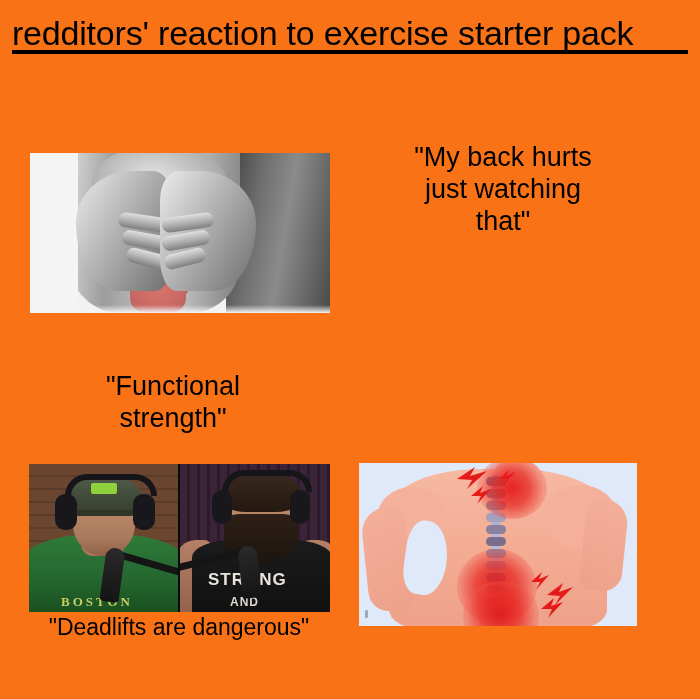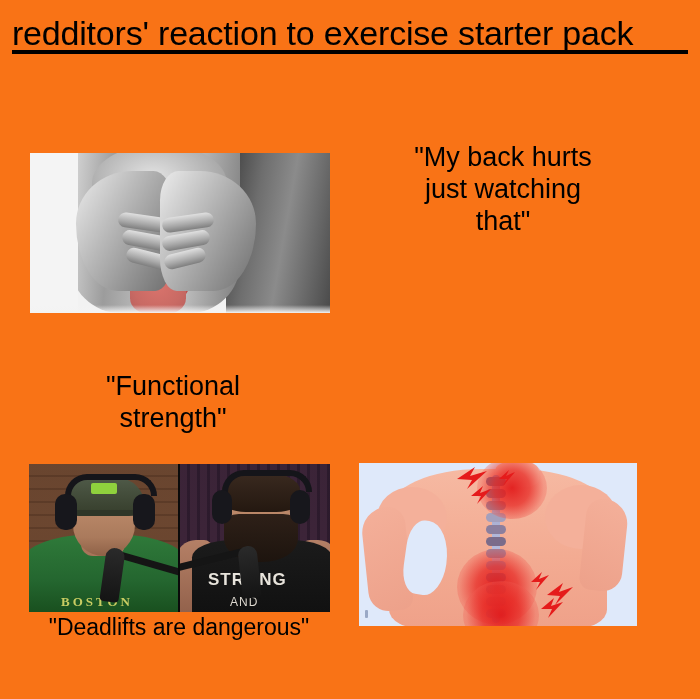--- a/index.html
+++ b/index.html
@@ -248,21 +248,21 @@
     background: linear-gradient(180deg, #1b1b1b 0%, #111111 100%);
     border-radius: 30% 30% 0 0 / 24% 24% 0 0;
   }
   .p2-shirt-text {
     position: absolute; left: 16px; bottom: 22px;
     font-size: 17px; font-weight: bold; color: #e8e4dc;
     letter-spacing: 1px; font-family: "Liberation Sans", sans-serif;
   }
   .p2-shirt-text2 {
     position: absolute; left: 38px; bottom: 3px;
-    font-size: 12px; font-weight: normal; color: #ddd8cf;
+    font-size: 12px; font-weight: bold; color: #ddd8cf;
     letter-spacing: 1px;
   }
   .p2-arm-l {
     left: -4px; bottom: 0; width: 36px; height: 72px;
     background: linear-gradient(180deg, #b58066 0%, #93624c 100%);
     border-radius: 20px 8px 0 0;
   }
   .p2-arm-r {
     left: 122px; bottom: 0; width: 36px; height: 72px;
     background: linear-gradient(180deg, #b58066 0%, #93624c 100%);

